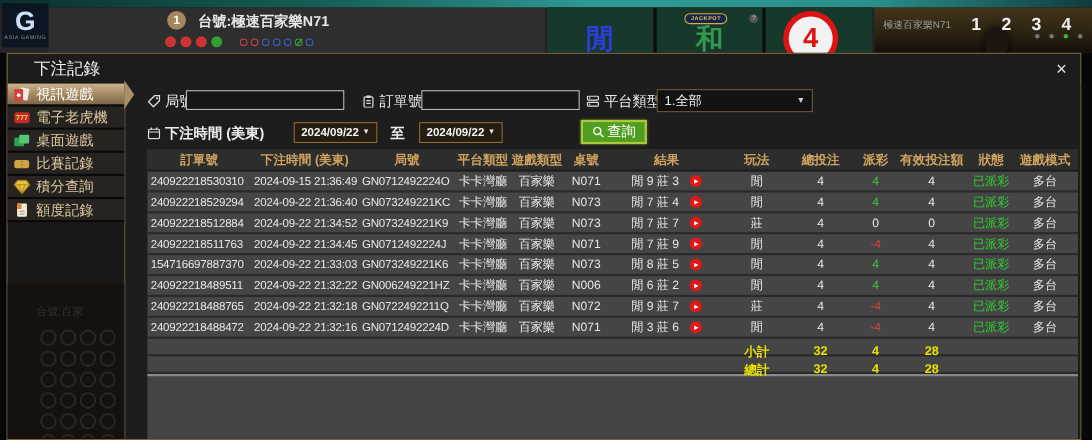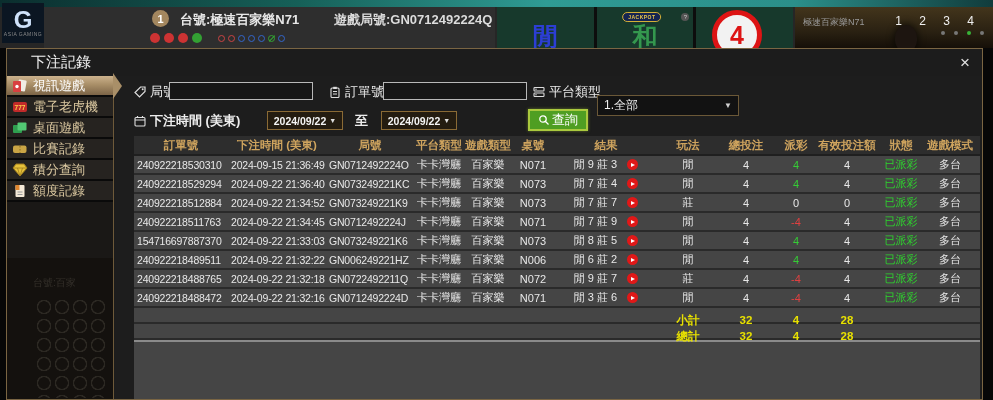--- a/index.html
+++ b/index.html
@@ -35,21 +35,21 @@
   .help-dot { position:absolute; top:6px; right:4px; width:8px; height:8px; border-radius:50%;
     background:#555; color:#ccc; font-size:6px; display:flex; align-items:center; justify-content:center; }
   .countdown { position:absolute; left:712px; top:10px; width:50px; height:50px; border-radius:50%;
     background:#f2f2f2; border:5px solid #dd1414; color:#dd1414; font-size:25px; font-weight:bold;
     display:flex; align-items:center; justify-content:center; }
   .video-feed { position:absolute; left:795px; top:7px; width:198px; height:41px;
     background:linear-gradient(180deg,#43351c 0%,#2a2112 60%,#150f08 100%); overflow:hidden;padding-left:44px; }
   .feed-label { position:absolute; left:8px; top:9px; font-size:9px; color:#9a9a9a; }
   .dealer-head { position:absolute; left:100px; top:18px; width:22px; height:26px; border-radius:50% 50% 40% 40%;
     background:#1d1510; box-shadow:0 0 6px 2px rgba(0,0,0,.5); }
-  .seats { position:absolute; right:12px; top:7px; font-size:12px; font-weight:normal; color:#f0f0f0; letter-spacing:7px; }
+  .seats { position:absolute; right:12px; top:7px; font-size:16px; font-weight:bold; color:#f0f0f0; letter-spacing:7px; }
   .seat-dots { position:absolute; right:48px; top:24px; width:4px; height:4px; border-radius:50%;
     background:#777; box-shadow:13px 0 0 #777, 26px 0 0 #38b438, 39px 0 0 #777; }
 
   
   .modal { position:absolute; left:6px; top:48px; width:977px; height:352px;
     background:#1c1c1c; border:1px solid #7a6543; }
   .modal-titlebar { position:relative; height:27px; display:flex; align-items:center; }
   .modal-title { margin-left:24px; font-size:15px; color:#f2f2f2; }
   .modal-close { position:absolute; right:12px; top:4px; font-size:17px; color:#e0e0e0; cursor:default; }
 
@@ -110,21 +110,20 @@
   <div class="teal-strip"></div>
   <div class="game-bar">
     <div class="bar-left-zone"></div>
   </div>
   <div class="logo-box">
     <div class="logo-g">G</div>
     <div class="logo-sub">ASIA GAMING</div>
   </div>
   <div class="badge-1">1</div>
   <div class="table-label">台號:極速百家樂N71</div>
-  <div class="round-label">遊戲局號:GN0712492224Q</div>
   <div class="beads">
     <div class="bead" style="background:#cc3333"></div>
     <div class="bead" style="background:#cc3333"></div>
     <div class="bead" style="background:#cc3333"></div>
     <div class="bead" style="background:#33a033"></div>
   </div>
   <div class="rings">
     <div class="ring" style="border-color:#cc4444"></div>
     <div class="ring" style="border-color:#cc4444"></div>
     <div class="ring"></div>
@@ -236,21 +235,21 @@
 
       <div class="flabel" style="left:418px; top:7px;">
         <svg class="icon12" viewBox="0 0 12 12">
           <rect x="1" y="1.5" width="10" height="3.5" rx=".8" fill="none" stroke="#ddd" stroke-width="1.1"></rect>
           <rect x="1" y="7" width="10" height="3.5" rx=".8" fill="none" stroke="#ddd" stroke-width="1.1"></rect>
           <circle cx="3" cy="3.2" r=".7" fill="#ddd"></circle>
             <circle cx="3" cy="8.7" r=".7" fill="#ddd"></circle>
         </svg>
         <span>平台類型</span>
       </div>
-      <div class="select-box" style="left:482px; top:19px;">
+      <div class="select-box" style="left:482px; top:5px;">
         <span>1.全部</span>
         <span class="arr">▼</span>
       </div>
 
       <div class="flabel bold" style="left:19px; top:36px;">
         <svg class="icon12" viewBox="0 0 12 12">
           <rect x="1" y="2.5" width="10" height="8.5" rx="1" fill="none" stroke="#ddd" stroke-width="1.1"></rect>
           <line x1="1" y1="5" x2="11" y2="5" stroke="#ddd" stroke-width="1"></line>
           <line x1="3.5" y1="1" x2="3.5" y2="3" stroke="#ddd" stroke-width="1.2"></line>
           <line x1="8.5" y1="1" x2="8.5" y2="3" stroke="#ddd" stroke-width="1.2"></line>

